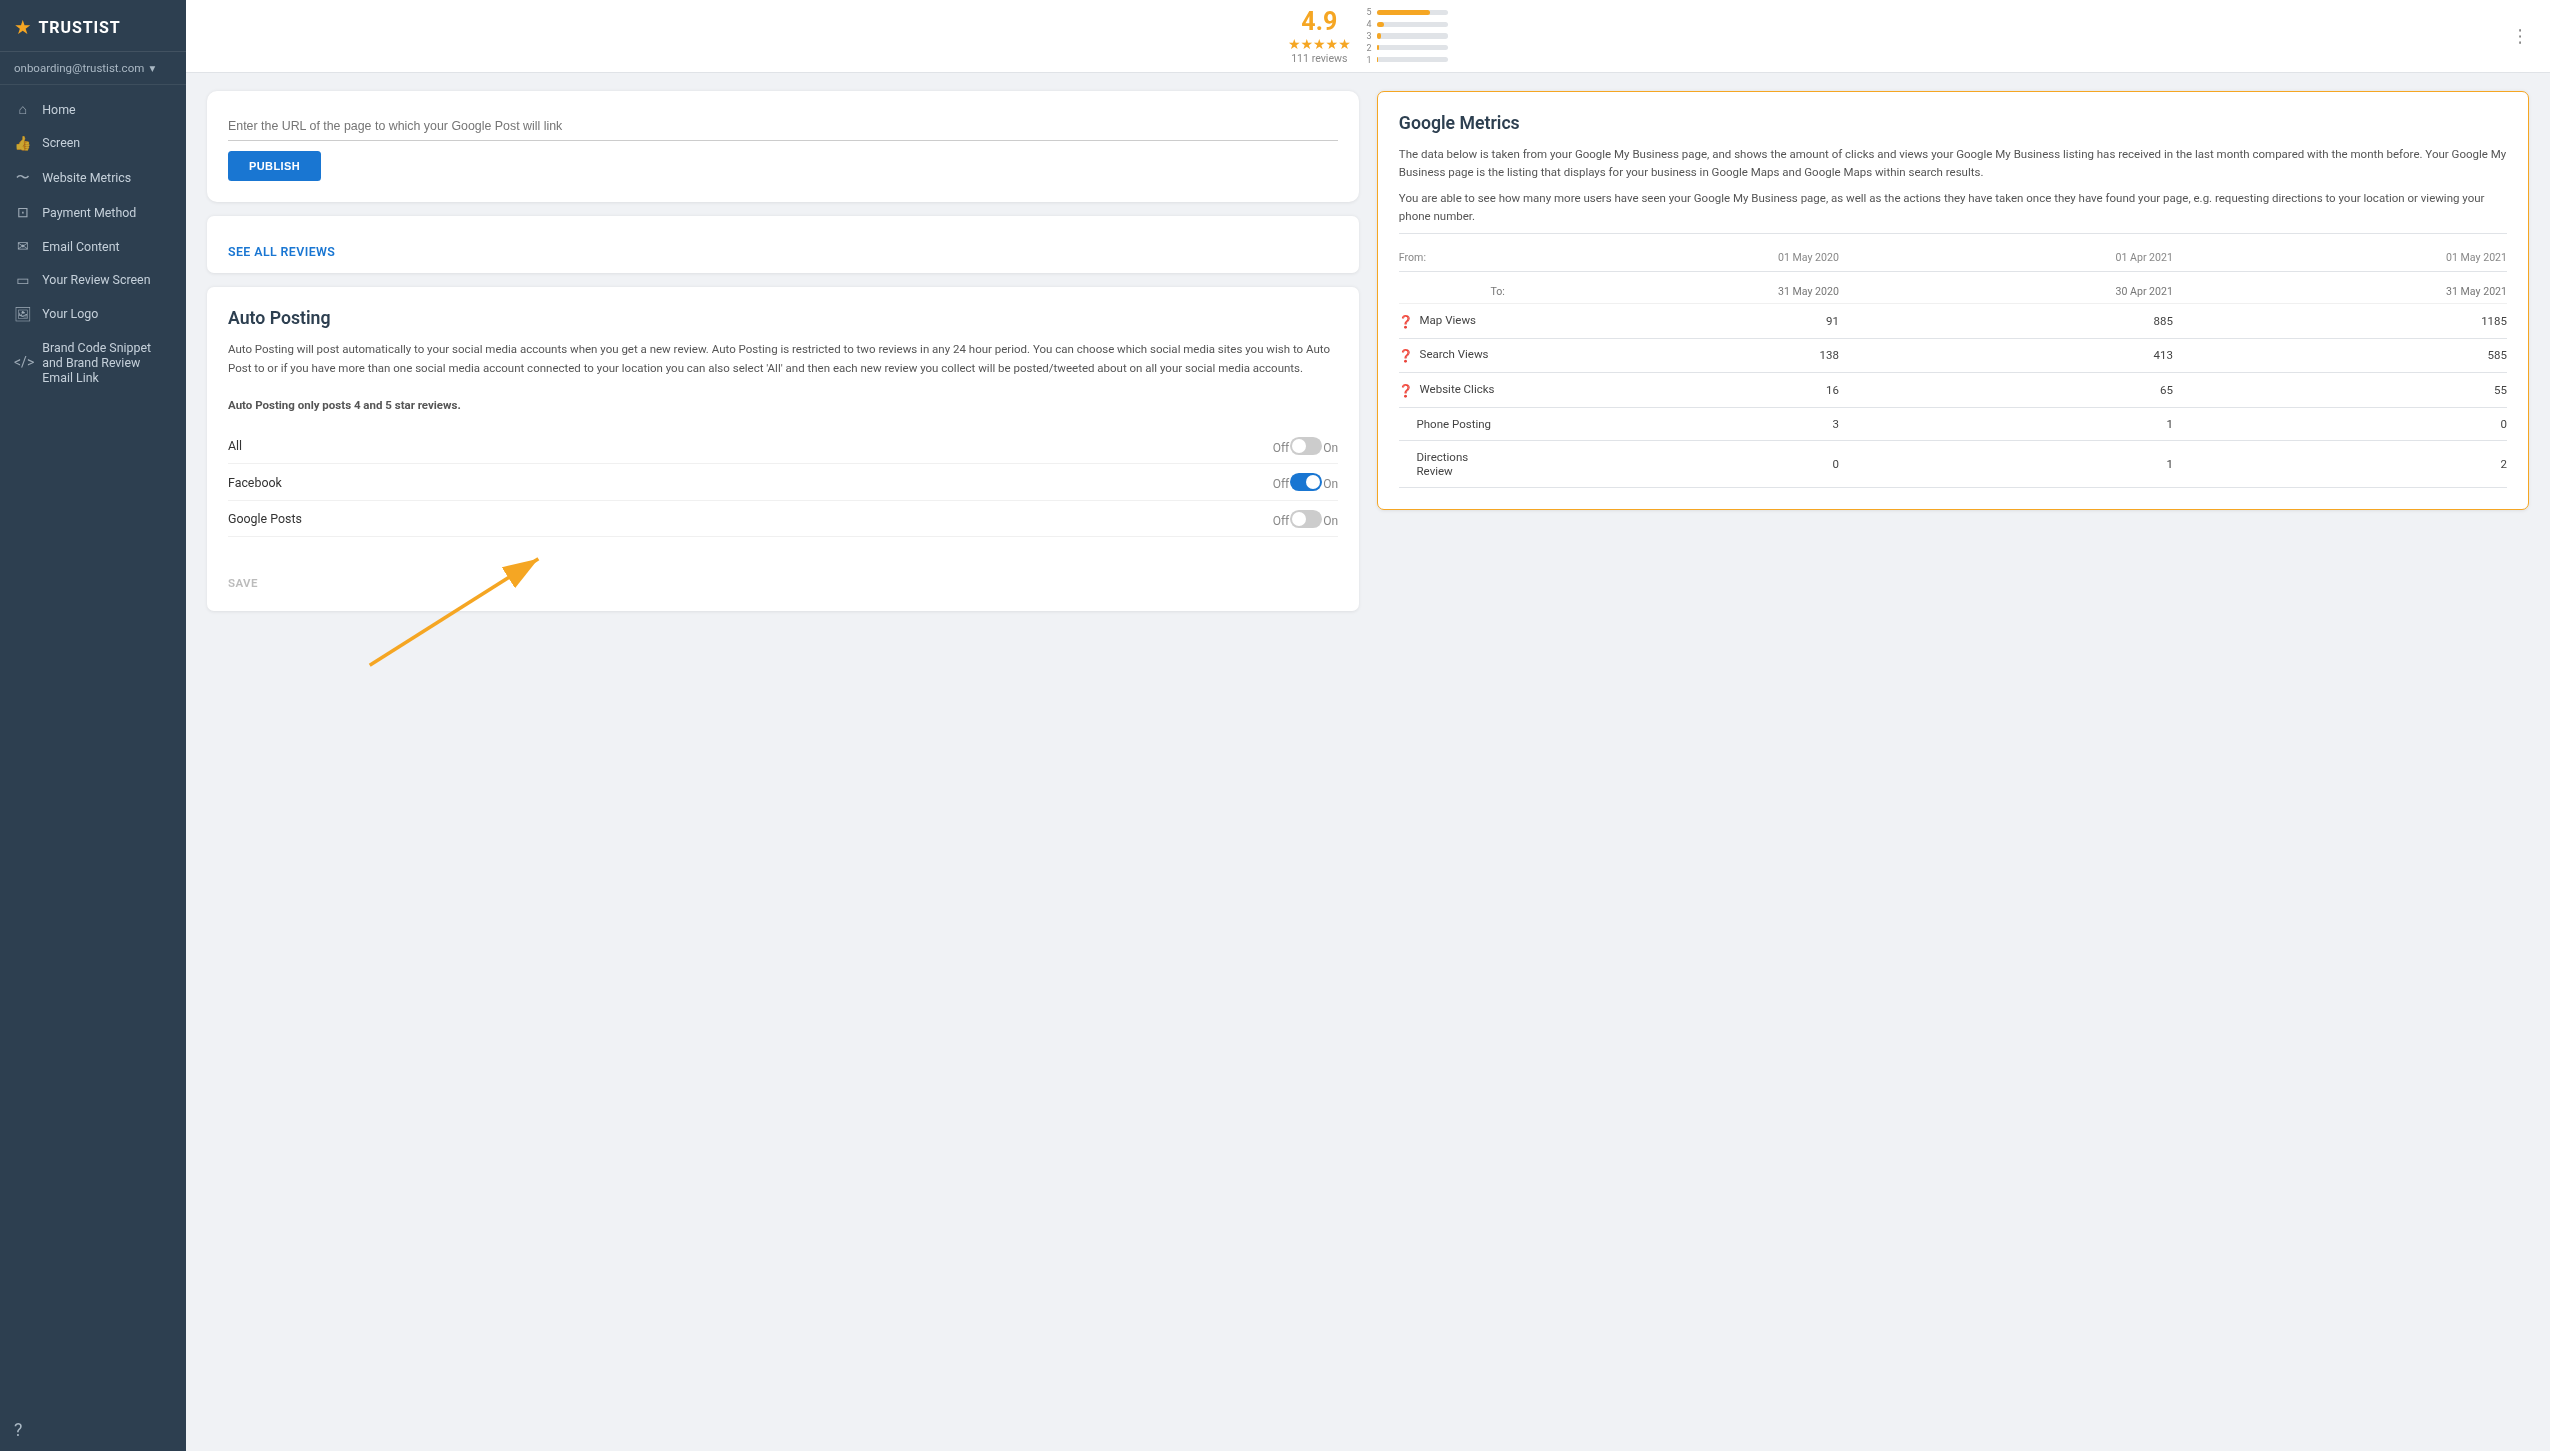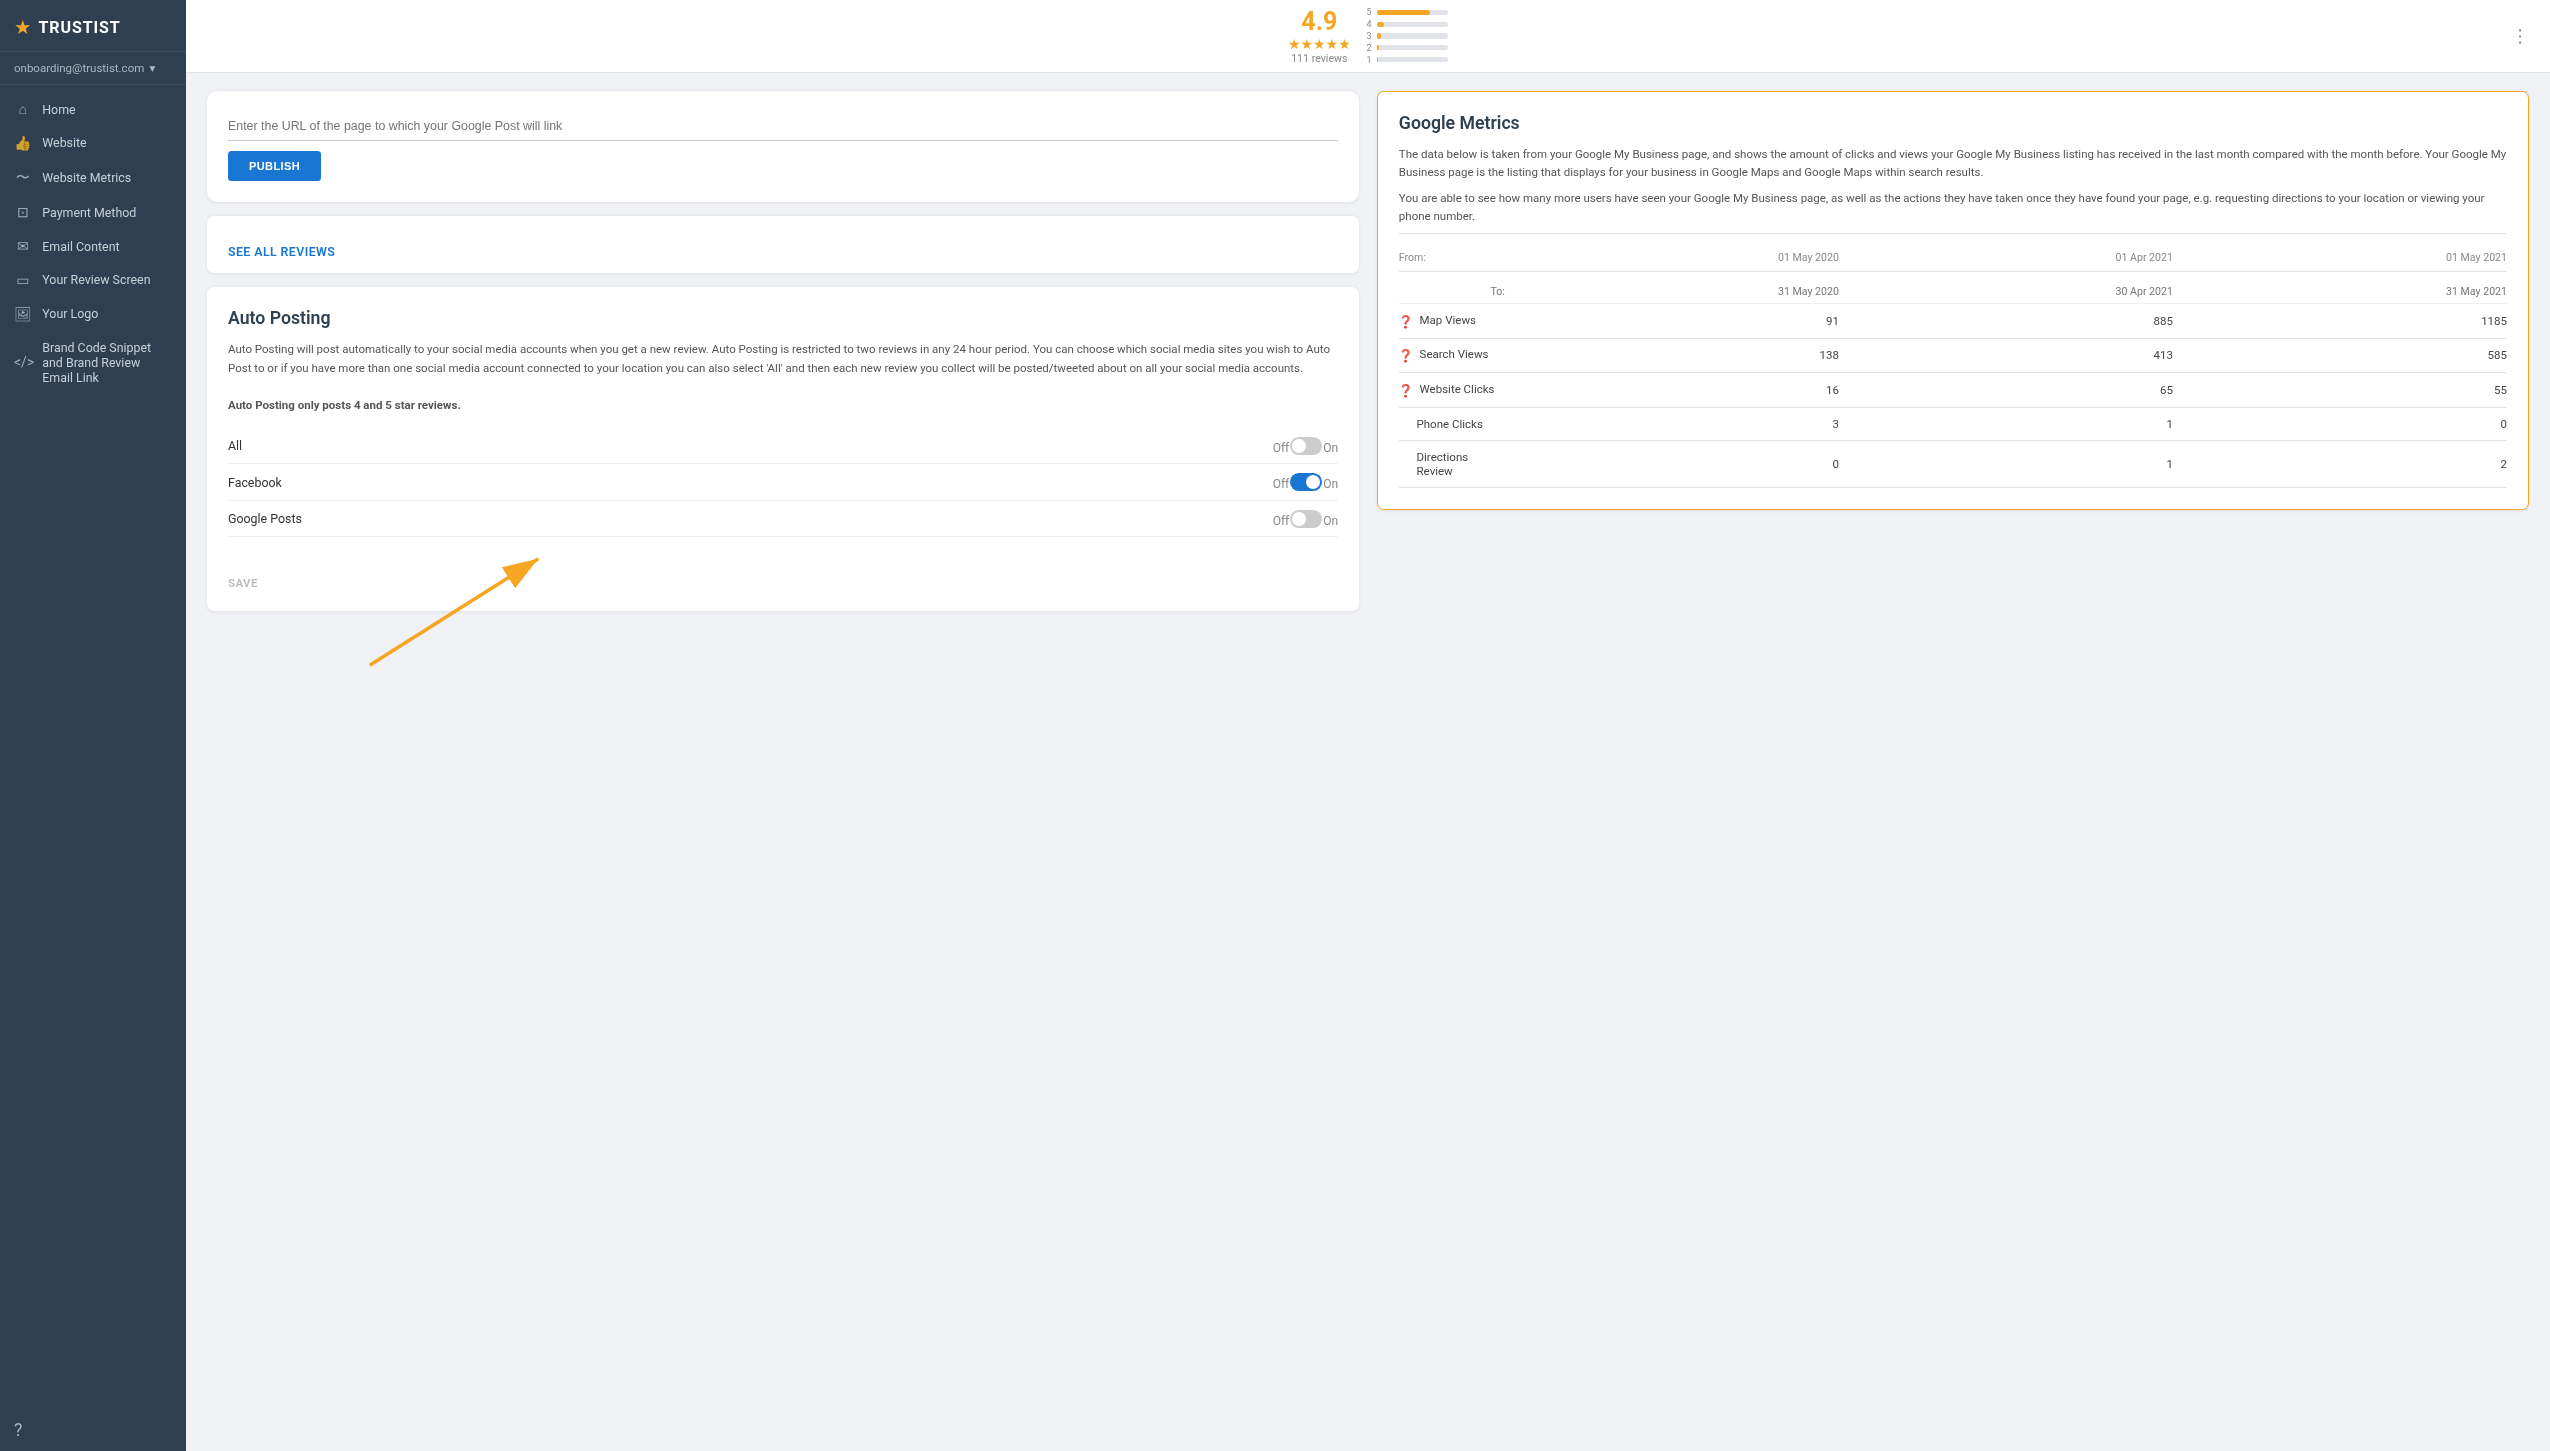--- a/index.html
+++ b/index.html
@@ -206,21 +206,21 @@
     <span>onboarding@trustist.com</span>
     <span>▾</span>
   </div>
   <nav class="sidebar-nav">
     <div class="nav-item">
       <span class="nav-icon">⌂</span>
       <span>Home</span>
     </div>
     <div class="nav-item">
       <span class="nav-icon">👍</span>
-      <span>Website</span>
+      <span>Screen</span>
     </div>
     <div class="nav-item">
       <span class="nav-icon">〜</span>
       <span>Website Metrics</span>
     </div>
     <div class="nav-item">
       <span class="nav-icon">⊡</span>
       <span>Payment Method</span>
     </div>
     <div class="nav-item">
@@ -413,21 +413,21 @@
                 <span class="help-icon">❓</span>
                 <span>Website Clicks</span>
               </div>
               <div class="col-num">16</div>
               <div class="col-num">65</div>
               <div class="col-num">55</div>
             </div>
 
             <div class="metrics-data-row">
               <div class="row-label">
-                <span style="padding-left:17.7px;">Phone Clicks</span>
+                <span style="padding-left:17.7px;">Phone Posting</span>
               </div>
               <div class="col-num">3</div>
               <div class="col-num">1</div>
               <div class="col-num">0</div>
             </div>
 
             <div class="metrics-data-row">
               <div class="row-label">
                 <span style="padding-left:17.7px;">Directions Review</span>
               </div>

